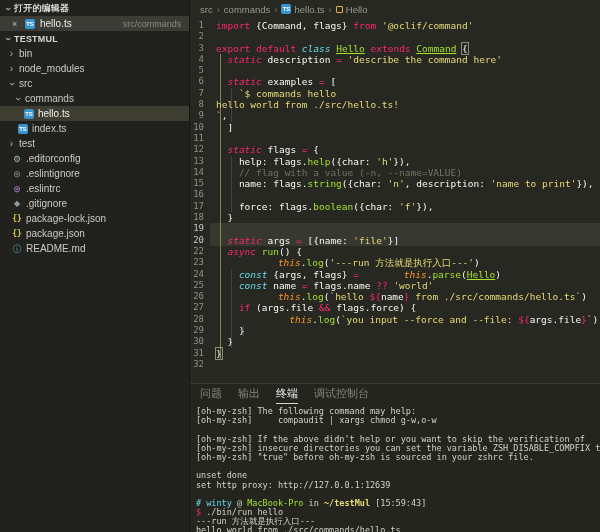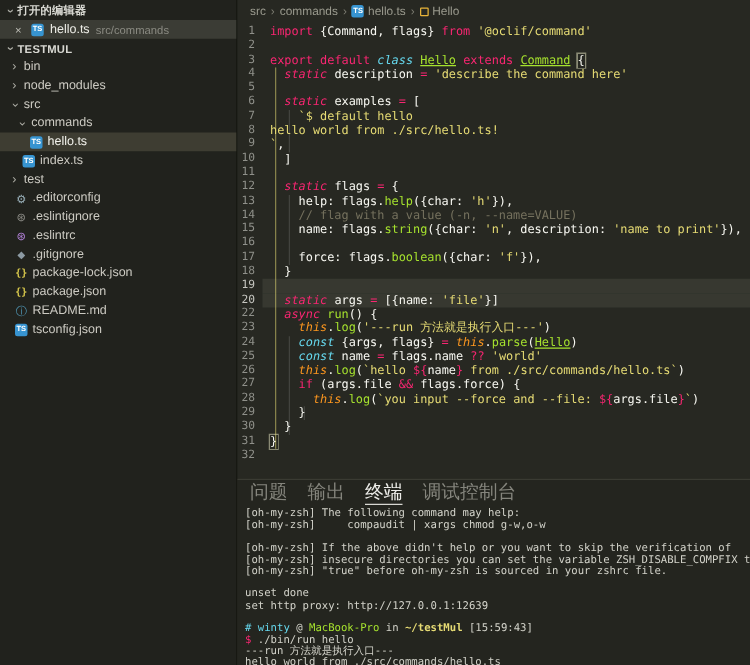--- a/index.html
+++ b/index.html
@@ -15,21 +15,21 @@
   }
   .section-header {
     height:15px; display:flex; align-items:center; gap:3px; padding-left:4px;
     font-weight:bold; font-size:9px; color:#d8d8d2; letter-spacing:.2px;
   }
   .open-editor-row {
     height:15px; display:flex; align-items:center; gap:5px; padding-left:12px;
     background:#3b3c35; color:#e8e8e2;
   }
   .open-editor-row .fname { color:#ececE6; }
-  .fpath { color:#8b8b83; font-size:9px; }
+  .fpath { color:#8b8b83; font-size:9px;margin-left:46px; }
   .close-x { color:#c0c0b8; font-size:9px; width:8px; }
   #tree .tree-row {
     height:15px; display:flex; align-items:center; gap:4px; color:#ccCAc2;
     white-space:nowrap; overflow:hidden;
   }
   #tree .tree-row.selected { background:#3e3d32; color:#f2f2ec; }
   .chev { color:#aeaea6; display:inline-block; width:7px; font-size:10px; line-height:10px; text-align:center; }
   .chev.exp { transform:rotate(90deg); }
   .tsbadge {
     width:10px; height:10px; min-width:10px; background:#3794d1; color:#fff;
@@ -64,26 +64,26 @@
   .line.hl .lc { background:#373830; }
   .line.hl .ln { color:#c6c6c0; }
   .c-k  { color:#f92672; }
   .c-k2 { color:#f92672; font-style:italic;text-align:right; }
   .c-o  { color:#f92672; }
   .c-t  { color:#66d9ef; font-style:italic;text-align:right; }
   .c-c  { color:#a6e22e; text-decoration:underline; }
   .c-f  { color:#a6e22e; }
   .c-s  { color:#e6db74; }
   .c-m  { color:#75715e; }
-  .c-th { color:#fd971f; font-style:italic; }
+  .c-th { color:#fd971f; font-style:italic;margin-left:39px; }
   .c-p  { color:#f8f8f2; }
   .c-b  { color:#f8f8f2; box-shadow:0 0 0 1px #8a8a75; }
   
   .panel { height:149px; min-height:149px; border-top:1px solid #3a3b33; background:#24251f; display:flex; flex-direction:column; }
-  .panel-tabs { height:20px; min-height:20px; display:flex; align-items:stretch; padding-left:10px; font-size:15px; color:#85857d;text-align:center; }
+  .panel-tabs { height:20px; min-height:20px; display:flex; align-items:stretch; padding-left:10px; font-size:11px; color:#85857d;text-align:center; }
   .ptab { margin-right:16px; display:flex; align-items:center; border-bottom:1px solid transparent; }
   .ptab.active { color:#eeeeea; border-bottom-color:#d8d8d2; }
   .terminal {
     flex:1; font-family:"DejaVu Sans Mono", monospace; font-size:8.5px;
     line-height:9.2px; padding:3px 0 0 6px; color:#d2d2c9; white-space:pre; overflow:hidden;
   }
   .tc-pl { color:#d2d2c9; }
   .tc-cy { color:#66d9ef; }
   .tc-gr { color:#a6e22e;text-align:right; }
   .tc-yb { color:#e6db74; font-weight:bold; }
@@ -159,24 +159,20 @@
           <span class="ic json">{}</span>
           <span>package-lock.json</span>
         </div>
         <div class="tree-row" style="padding-left: 12px;">
           <span class="ic json">{}</span>
           <span>package.json</span>
         </div>
         <div class="tree-row" style="padding-left: 12px;">
           <span class="ic info">ⓘ</span>
           <span>README.md</span>
-        </div>
-        <div class="tree-row" style="padding-left: 12px;">
-          <span class="tsbadge">TS</span>
-          <span>tsconfig.json</span>
         </div>
       </div>
   </aside>
 
   <main class="main">
     <div class="breadcrumb" id="breadcrumb">
         <span style="display: inline-flex; align-items: center; gap: 3px;">
           <span>src</span>
         </span>
         <span class="sep">›</span>
@@ -201,21 +197,21 @@
       <div class="guide g-gray" style="left:41px; top:137.6px; height:56.5px;"></div>
       <div class="guide g-gray" style="left:41px; top:250.6px; height:79.1px;"></div>
       <div class="guide g-gray" style="left:53px; top:307.1px; height:11.3px;"></div>
       <div id="code-lines">
           <div class="line"><span class="ln">1</span><span class="lc"><span class="c-k">import</span><span class="c-p"> {Command, flags} </span><span class="c-k">from</span><span class="c-p"> </span><span class="c-s">'@oclif/command'</span></span></div>
           <div class="line"><span class="ln">2</span><span class="lc"></span></div>
           <div class="line"><span class="ln">3</span><span class="lc"><span class="c-k">export</span><span class="c-p"> </span><span class="c-k">default</span><span class="c-p"> </span><span class="c-t">class</span><span class="c-p"> </span><span class="c-c">Hello</span><span class="c-p"> </span><span class="c-k">extends</span><span class="c-p"> </span><span class="c-c">Command</span><span class="c-p"> </span><span class="c-b">{</span></span></div>
           <div class="line"><span class="ln">4</span><span class="lc"><span class="c-p">  </span><span class="c-k2">static</span><span class="c-p"> description </span><span class="c-o">=</span><span class="c-p"> </span><span class="c-s">'describe the command here'</span></span></div>
           <div class="line"><span class="ln">5</span><span class="lc"></span></div>
           <div class="line"><span class="ln">6</span><span class="lc"><span class="c-p">  </span><span class="c-k2">static</span><span class="c-p"> examples </span><span class="c-o">=</span><span class="c-p"> [</span></span></div>
-          <div class="line"><span class="ln">7</span><span class="lc"><span class="c-p">    </span><span class="c-s">`$ default hello</span></span></div>
+          <div class="line"><span class="ln">7</span><span class="lc"><span class="c-p">    </span><span class="c-s">`$ commands hello</span></span></div>
           <div class="line"><span class="ln">8</span><span class="lc"><span class="c-s">hello world from ./src/hello.ts!</span></span></div>
           <div class="line"><span class="ln">9</span><span class="lc"><span class="c-s">`</span><span class="c-p">,</span></span></div>
           <div class="line"><span class="ln">10</span><span class="lc"><span class="c-p">  ]</span></span></div>
           <div class="line"><span class="ln">11</span><span class="lc"></span></div>
           <div class="line"><span class="ln">12</span><span class="lc"><span class="c-p">  </span><span class="c-k2">static</span><span class="c-p"> flags </span><span class="c-o">=</span><span class="c-p"> {</span></span></div>
           <div class="line"><span class="ln">13</span><span class="lc"><span class="c-p">    help: flags.</span><span class="c-f">help</span><span class="c-p">({char: </span><span class="c-s">'h'</span><span class="c-p">}),</span></span></div>
           <div class="line"><span class="ln">14</span><span class="lc"><span class="c-p">    </span><span class="c-m">// flag with a value (-n, --name=VALUE)</span></span></div>
           <div class="line"><span class="ln">15</span><span class="lc"><span class="c-p">    name: flags.</span><span class="c-f">string</span><span class="c-p">({char: </span><span class="c-s">'n'</span><span class="c-p">, description: </span><span class="c-s">'name to print'</span><span class="c-p">}),</span></span></div>
           <div class="line"><span class="ln">16</span><span class="lc"><span class="c-p">    </span></span></div>
           <div class="line"><span class="ln">17</span><span class="lc"><span class="c-p">    force: flags.</span><span class="c-f">boolean</span><span class="c-p">({char: </span><span class="c-s">'f'</span><span class="c-p">}),</span></span></div>

